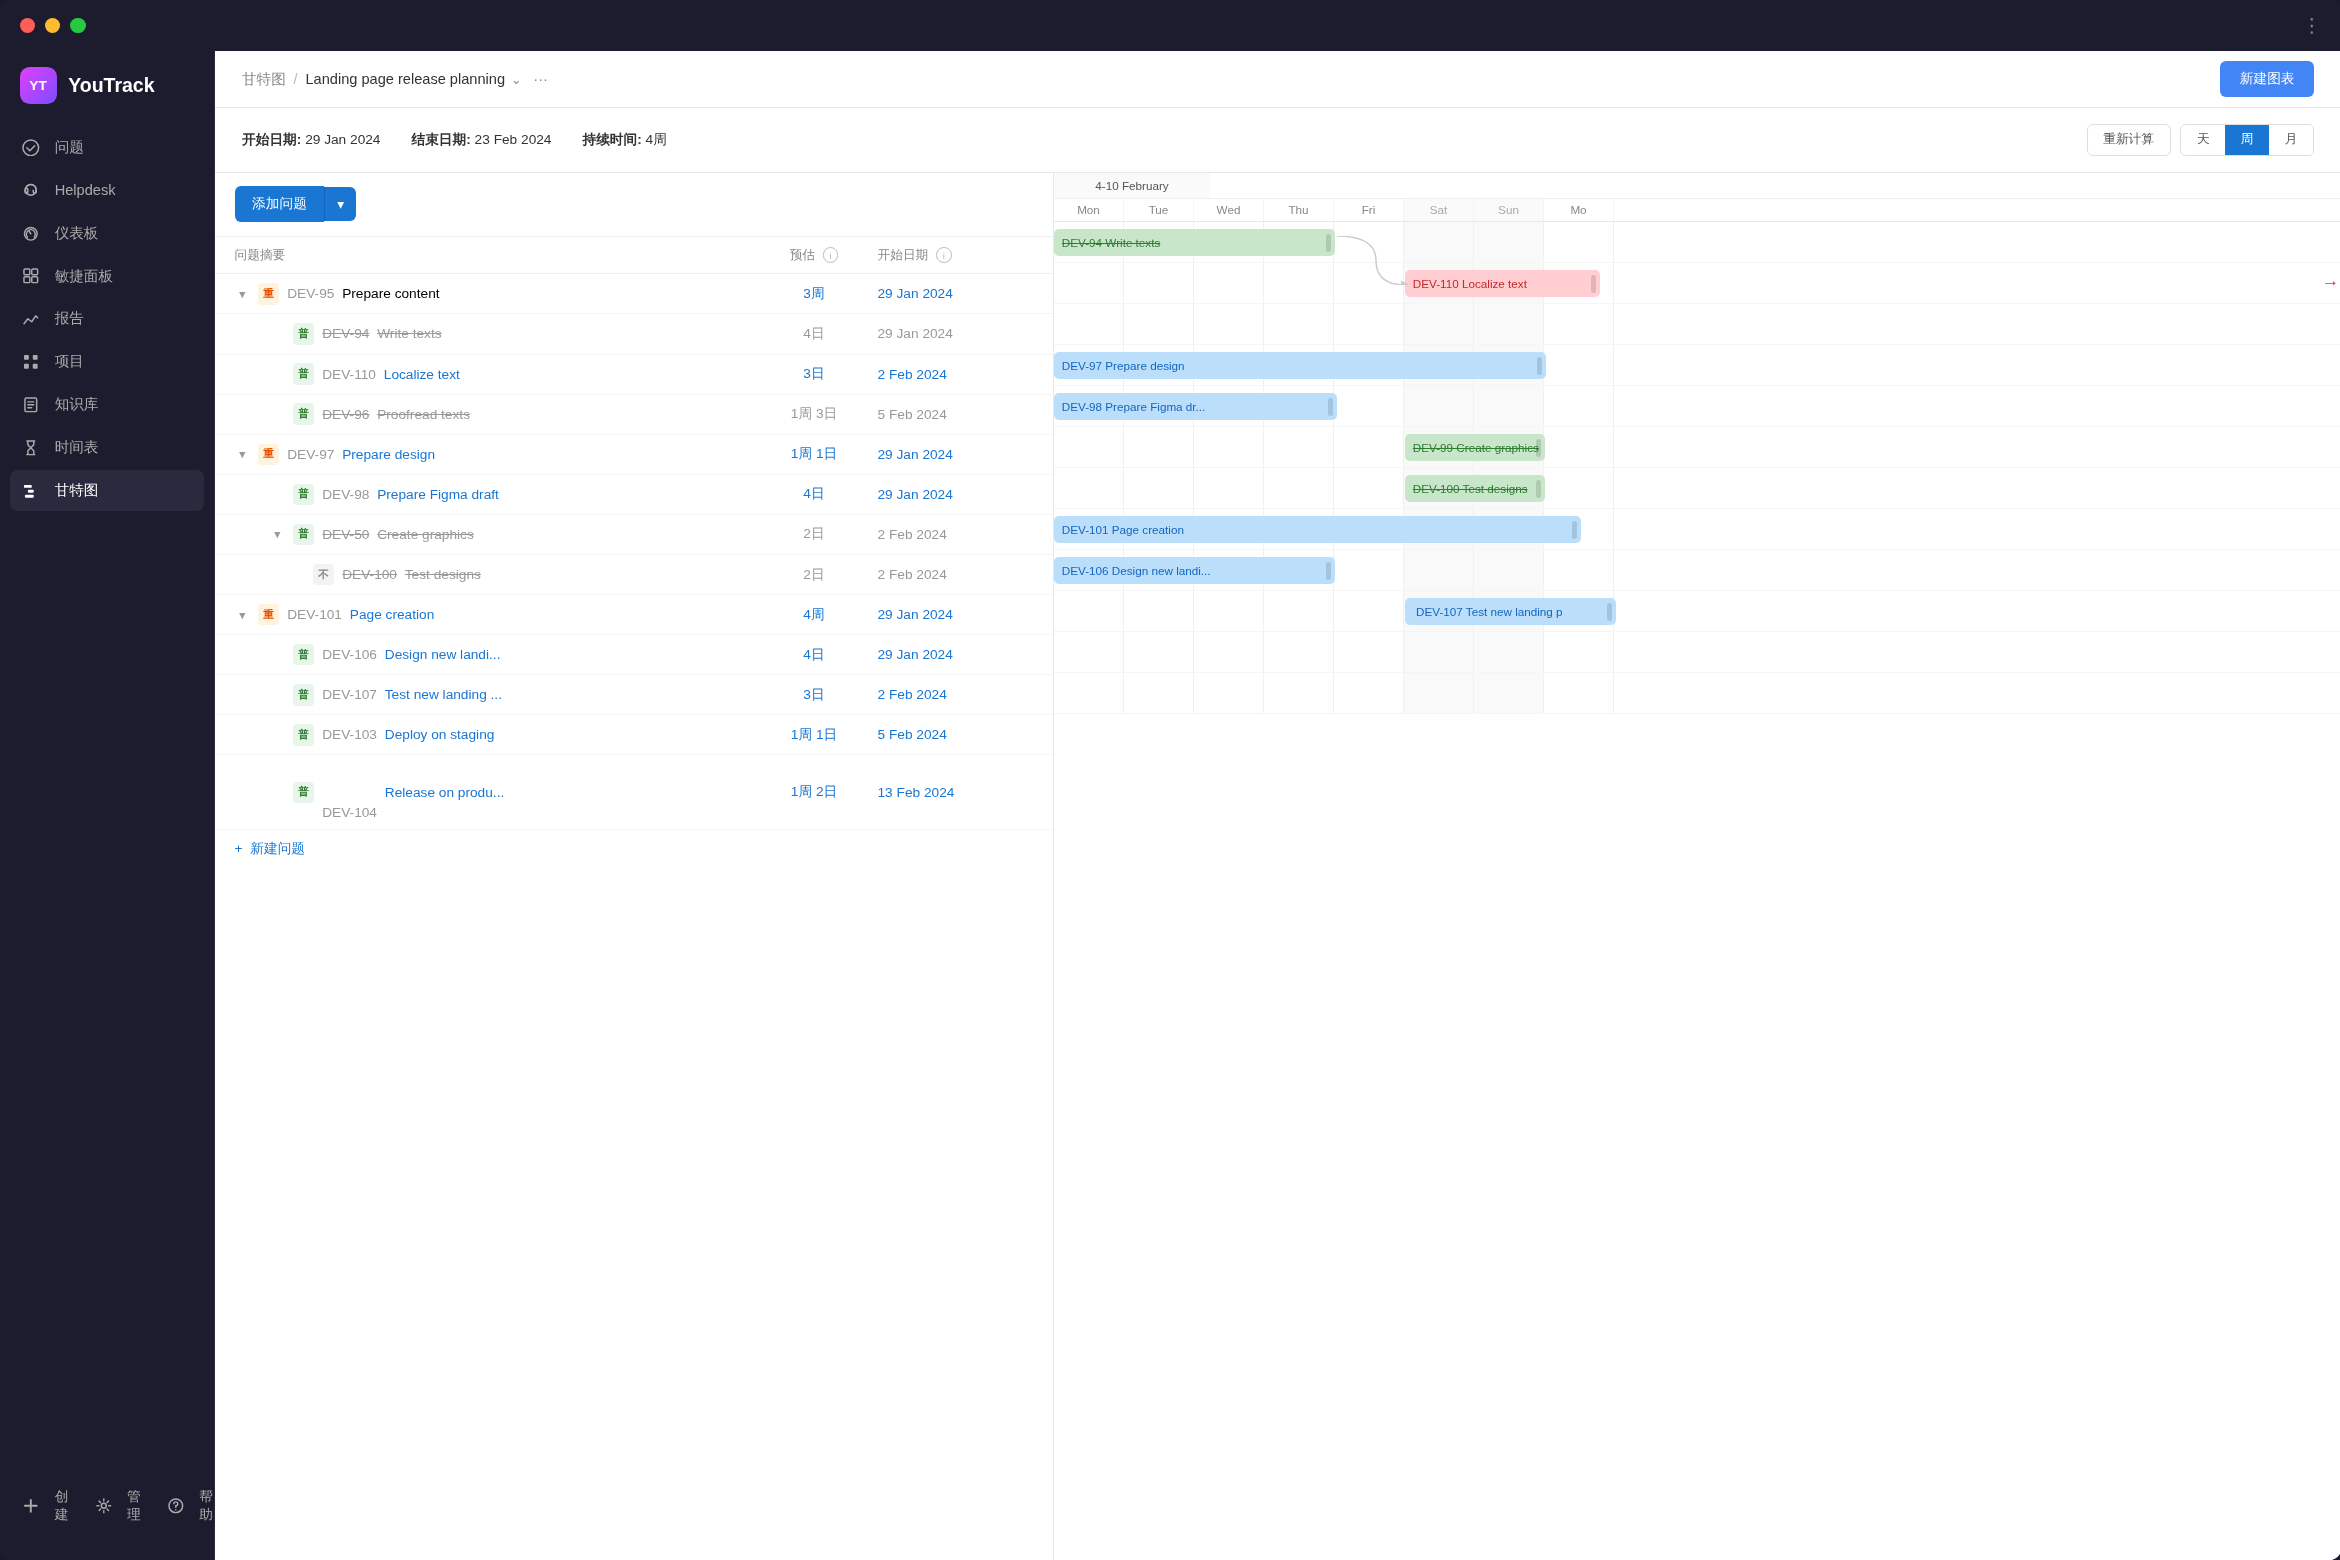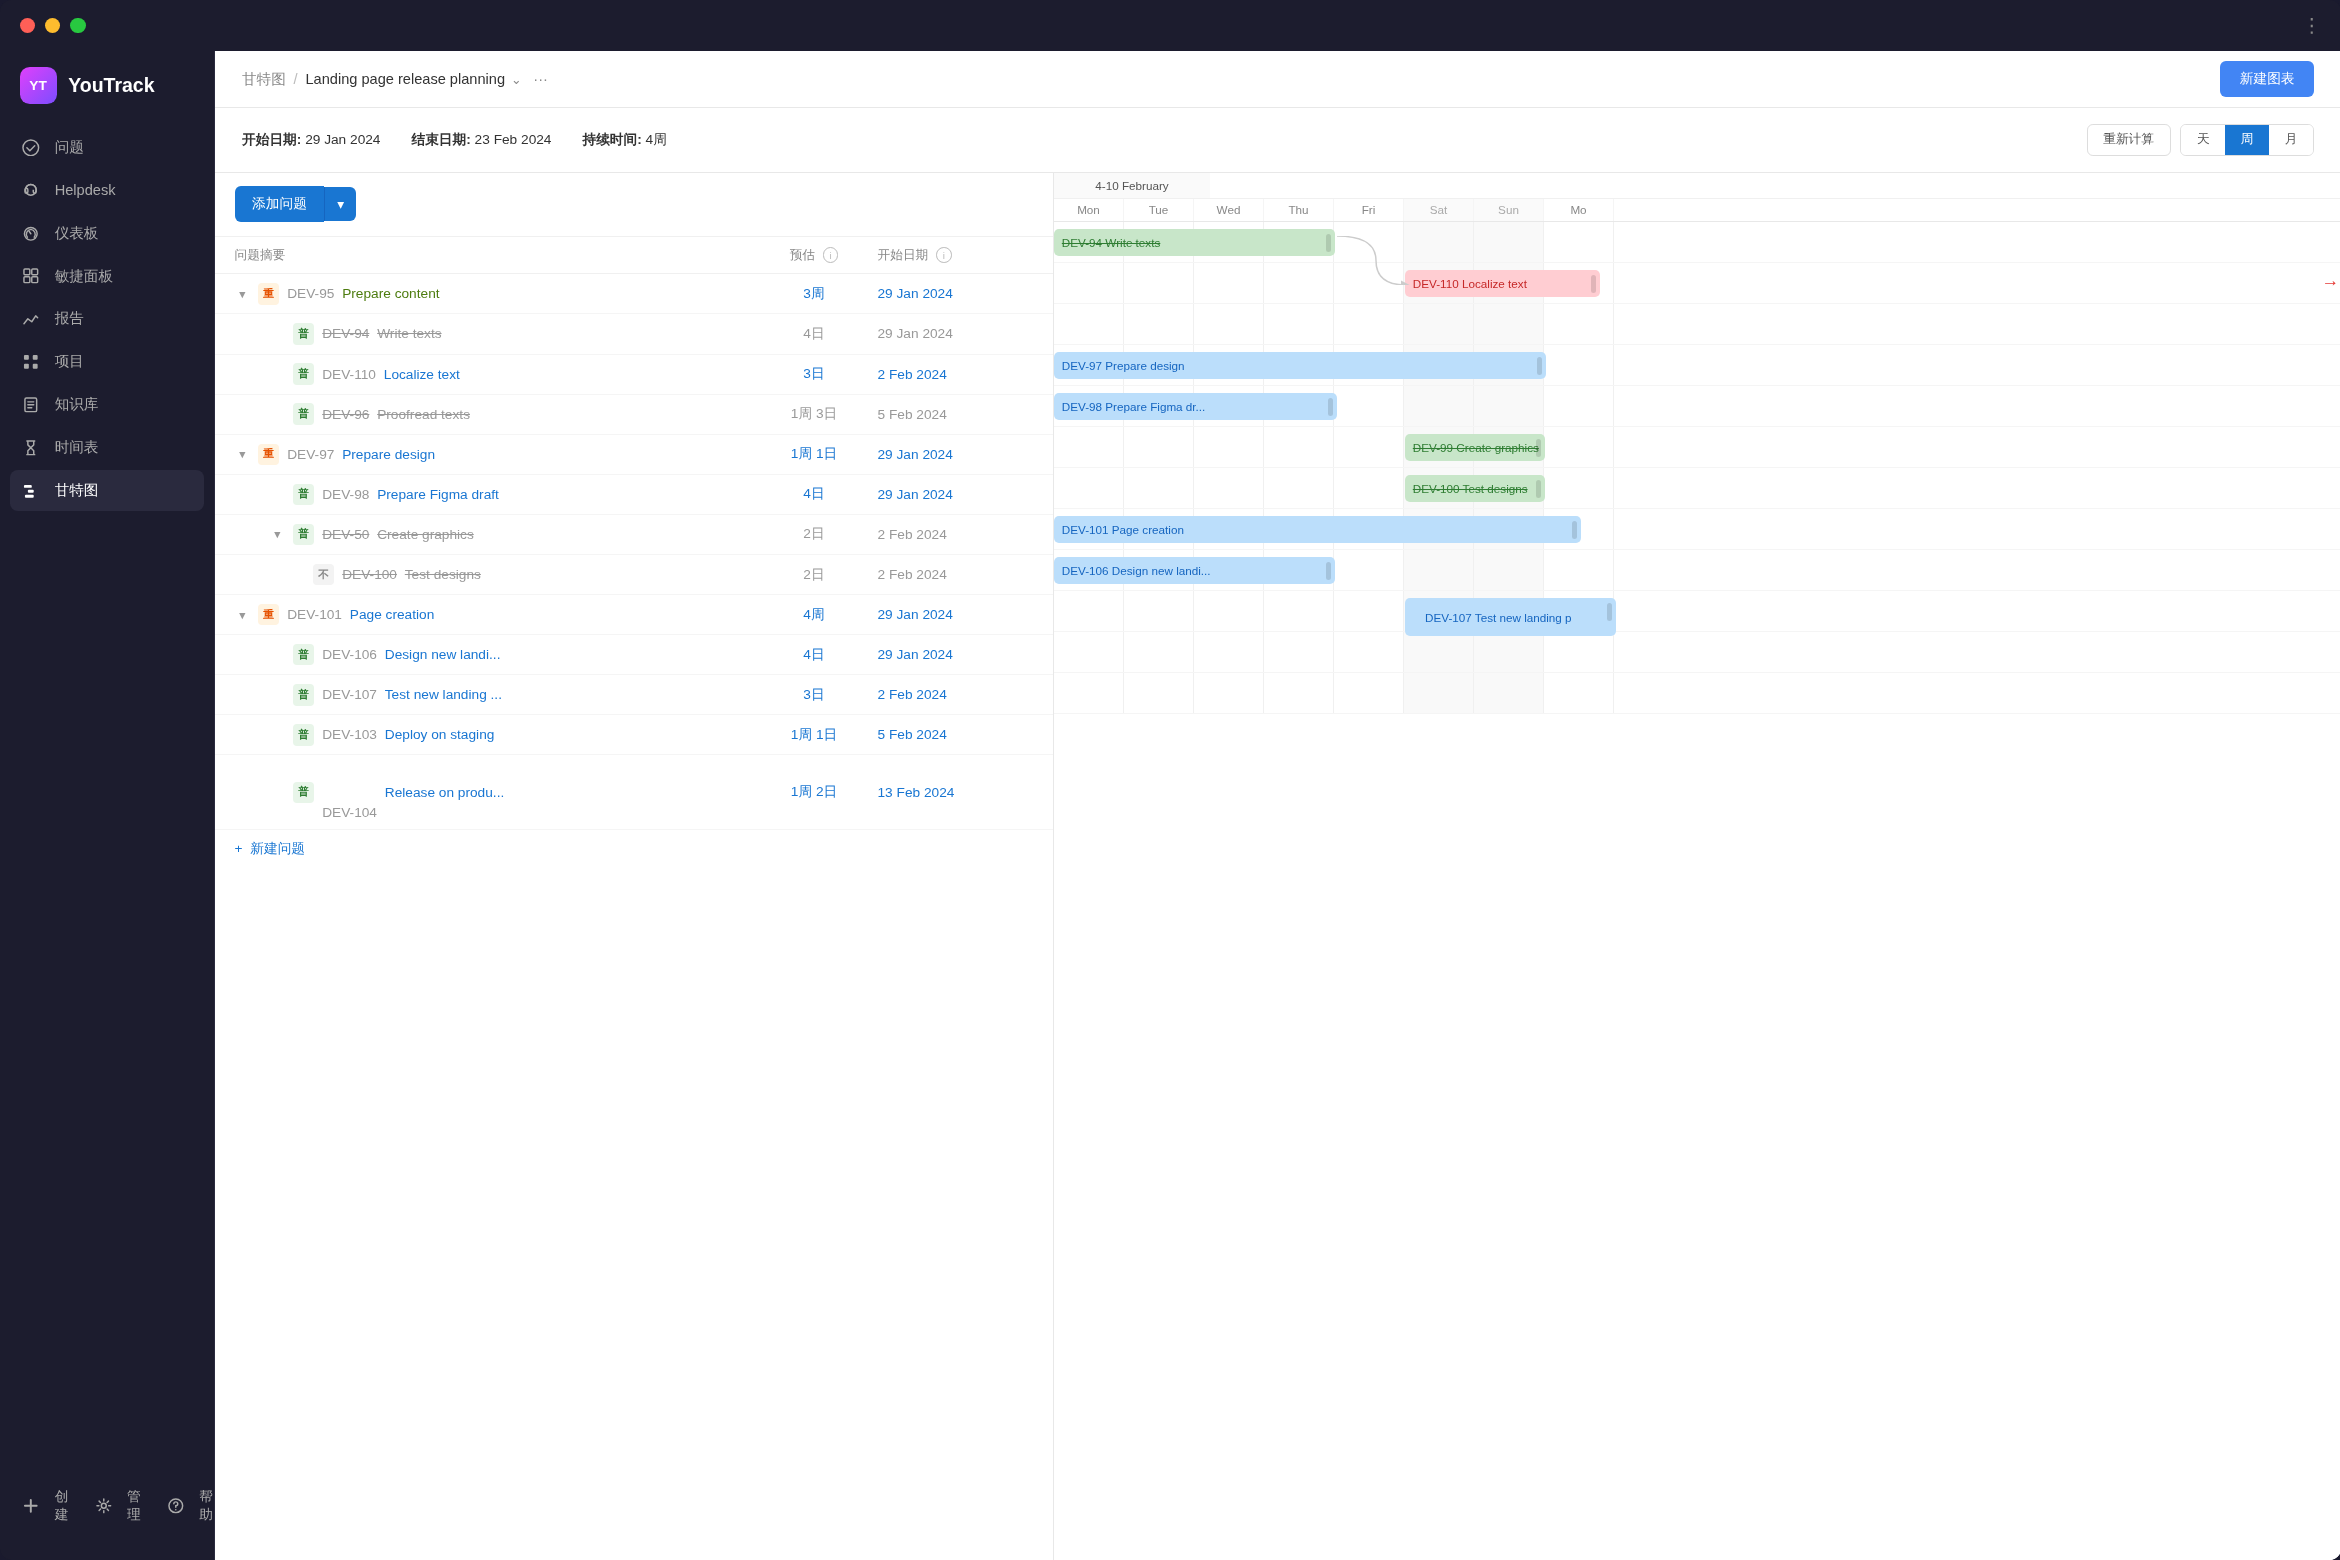--- a/index.html
+++ b/index.html
@@ -625,21 +625,21 @@
               <span class="info-icon">i</span>
             </div>
           </div>
 
           <div id="task-rows">
               <div class="task-row">
     <div class="task-title" style="padding-left:0px;">
       <span class="expand-btn">▼</span>
       <span class="priority-badge" style="background:#fff3e0; color:#e65100;">重</span>
       <span style="color:#999;">DEV-95</span>
-      <span style="color:#4d7c0f; cursor:pointer;">Prepare content</span>
+      <span style="color:#000000; cursor:pointer;">Prepare content</span>
     </div>
     <div style="color:#1976d2; text-align:center;">3周</div>
     <div style="color:#1976d2;">29 Jan 2024</div>
   </div>
               <div class="task-row">
     <div class="task-title" style="padding-left:35px;">
       <span style="width:15.6px;display:inline-block;"></span>
       <span class="priority-badge" style="background:#e8f5e9; color:#2e7d32;">普</span>
       <span style="text-decoration:line-through; color:#999;">DEV-94</span>
       <span style="text-decoration:line-through; color:#999;">Write texts</span>
@@ -942,21 +942,21 @@
                   <div style="position: absolute; inset: 0px; display: flex;">
                     <div style="width: 70px; height: 100%; border-right: 1px solid rgb(240, 240, 240); flex-shrink: 0;"></div>
                     <div style="width: 70px; height: 100%; border-right: 1px solid rgb(240, 240, 240); flex-shrink: 0;"></div>
                     <div style="width: 70px; height: 100%; border-right: 1px solid rgb(240, 240, 240); flex-shrink: 0;"></div>
                     <div style="width: 70px; height: 100%; border-right: 1px solid rgb(240, 240, 240); flex-shrink: 0;"></div>
                     <div style="width: 70px; height: 100%; border-right: 1px solid rgb(240, 240, 240); flex-shrink: 0;"></div>
                     <div style="width: 70px; height: 100%; border-right: 1px solid rgb(240, 240, 240); flex-shrink: 0; background: rgba(0, 0, 0, 0.024);"></div>
                     <div style="width: 70px; height: 100%; border-right: 1px solid rgb(240, 240, 240); flex-shrink: 0; background: rgba(0, 0, 0, 0.024);"></div>
                     <div style="width: 70px; height: 100%; border-right: 1px solid rgb(240, 240, 240); flex-shrink: 0;"></div>
                   </div>
-                  <div style="position: absolute; left: 351px; width: 211px; height: 38px; border-radius: 4.9px; background: rgb(187, 222, 251); color: rgb(21, 101, 192); display: flex; align-items: center; padding: 0px 20px; font-size: 11.7px; font-weight: 500; white-space: nowrap; overflow: hidden; text-overflow: ellipsis; top: 6.8px; z-index: 2;">
+                  <div style="position: absolute; left: 351px; width: 211px; height: 27px; border-radius: 4.9px; background: rgb(187, 222, 251); color: rgb(21, 101, 192); display: flex; align-items: center; padding: 0px 11px; font-size: 11.7px; font-weight: 500; white-space: nowrap; overflow: hidden; text-overflow: ellipsis; top: 6.8px; z-index: 2;">
                     <span>DEV-107  Test new landing p</span>
                     <div style="width: 4.9px; height: 17.6px; background: rgba(0, 0, 0, 0.12); border-radius: 2.9px; position: absolute; right: 3.9px; top: 4.9px; cursor: ew-resize; flex-shrink: 0;"></div>
                   </div>
                 </div>
                 <div style="height: 41px; border-bottom: 1px solid rgb(245, 245, 245); position: relative; display: flex; align-items: center;">
                   <div style="position: absolute; inset: 0px; display: flex;">
                     <div style="width: 70px; height: 100%; border-right: 1px solid rgb(240, 240, 240); flex-shrink: 0;"></div>
                     <div style="width: 70px; height: 100%; border-right: 1px solid rgb(240, 240, 240); flex-shrink: 0;"></div>
                     <div style="width: 70px; height: 100%; border-right: 1px solid rgb(240, 240, 240); flex-shrink: 0;"></div>
                     <div style="width: 70px; height: 100%; border-right: 1px solid rgb(240, 240, 240); flex-shrink: 0;"></div>

